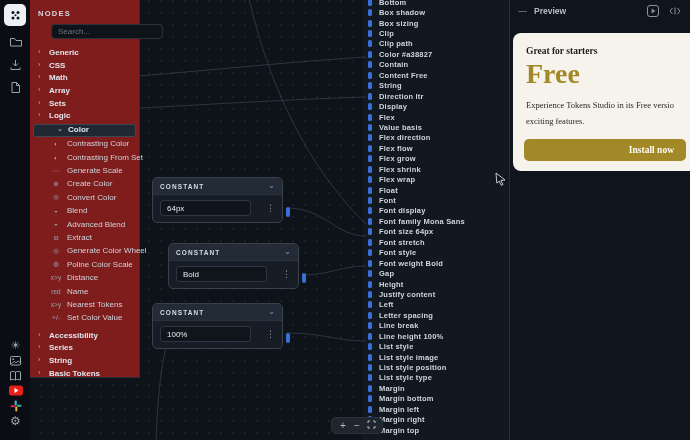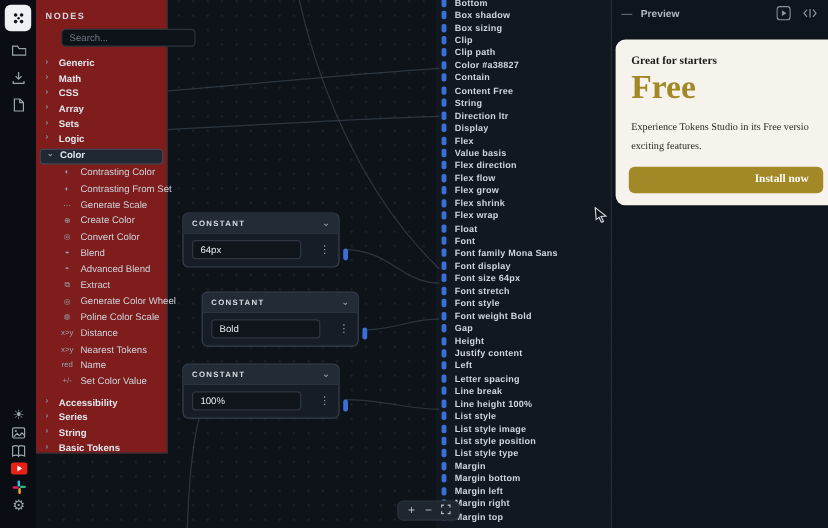--- a/index.html
+++ b/index.html
@@ -34,21 +34,21 @@
   .rail { position:absolute; left:0; top:0; width:30px; height:440px; background:#0a0e14; z-index:6; }
   .logo-btn { position:absolute; left:4px; top:4px; width:22px; height:22px; background:#eef1f4; border-radius:5px; display:flex; align-items:center; justify-content:center; }
   .rail-btn { position:absolute; left:8px; width:15px; height:15px; display:flex; align-items:center; justify-content:center; color:#9aa4ae; font-size:11px; cursor:pointer; }
 
   
   .sidebar { position:absolute; left:30px; top:0; width:110px; height:378px; background:#7f1d1d; border-right:1px solid #29303a; border-bottom:1px solid #29303a; z-index:5; padding-top:7px; }
   .sidebar-title { font-size:7.5px; font-weight:bold; letter-spacing:1.3px; color:#d2d8df; padding:2px 8px 6px 8px; }
   .search { display:block; width:112px; height:15px; margin:0 7px 9px 21px; background:#0e131a; border:1px solid #2c333d; border-radius:4px; font-size:8px; color:#aab3bc; padding:0 6px; font-family:"Liberation Sans",sans-serif; }
   .search::placeholder { color:#6e7681; }
   .cat-row { height:12.7px; display:flex; align-items:flex-start; gap:5px; padding:0 8px; font-size:8px; font-weight:bold; color:#e0e6eb; cursor:pointer; }
-  .cat-row.selected { height:13px; margin:0 3px; padding:0 5px; background:#202834; border:1px solid #3d4652; border-radius:3px; }
+  .cat-row.selected { height:13px; margin:0 3px; padding:0 23px; background:#202834; border:1px solid #3d4652; border-radius:3px; }
   .chev { font-size:7px; color:#8b949e; width:6px; flex:0 0 auto; line-height:1; }
   .sub-row { height:13.4px; display:flex; align-items:center; gap:5px; padding-left:20px; font-size:8px; color:#ccd3da; cursor:pointer; white-space:nowrap; }
   .sub-icon { width:12px; font-size:6.5px; color:#99a3ad; text-align:center; flex:0 0 auto; }
   .tree-gap { height:6px; }
 
   
   .preview { position:absolute; left:509px; top:0; width:181px; height:440px; background:#0f151c; border-left:1px solid #272e38; z-index:6; }
   .preview-header { height:22px; display:flex; align-items:center; padding:0 8px; gap:7px; }
   .min-icon { color:#8b949e; font-size:9px; }
   .preview-title { font-size:8.5px; font-weight:bold; color:#b3bcc5; flex:1; }
@@ -178,26 +178,26 @@
       <span class="port-label">Float</span>
     </div>
 
     <div class="port-row">
       <span class="port-handle"></span>
       <span class="port-label">Font</span>
     </div>
 
     <div class="port-row">
       <span class="port-handle"></span>
+      <span class="port-label">Font display</span>
+    </div>
+
+    <div class="port-row">
+      <span class="port-handle"></span>
       <span class="port-label">Font family Mona Sans</span>
-    </div>
-
-    <div class="port-row">
-      <span class="port-handle"></span>
-      <span class="port-label">Font display</span>
     </div>
 
     <div class="port-row">
       <span class="port-handle"></span>
       <span class="port-label">Font size 64px</span>
     </div>
 
     <div class="port-row">
       <span class="port-handle"></span>
       <span class="port-label">Font stretch</span>
@@ -397,26 +397,26 @@
   <input class="search" type="text" placeholder="Search..." style="">
   <div class="tree">
 
       <div class="cat-row">
         <span class="chev">›</span>
         <span>Generic</span>
       </div>
 
       <div class="cat-row">
         <span class="chev">›</span>
+        <span>CSS</span>
+      </div>
+
+      <div class="cat-row">
+        <span class="chev">›</span>
         <span>Math</span>
-      </div>
-
-      <div class="cat-row">
-        <span class="chev">›</span>
-        <span>CSS</span>
       </div>
 
       <div class="cat-row">
         <span class="chev">›</span>
         <span>Array</span>
       </div>
 
       <div class="cat-row">
         <span class="chev">›</span>
         <span>Sets</span>
@@ -481,27 +481,27 @@
         <span class="sub-icon">◍</span>
         <span>Poline Color Scale</span>
       </div>
 
       <div class="sub-row">
         <span class="sub-icon">x&gt;y</span>
         <span>Distance</span>
       </div>
 
       <div class="sub-row">
+        <span class="sub-icon">red</span>
+        <span>Name</span>
+      </div>
+
+      <div class="sub-row">
         <span class="sub-icon">x&gt;y</span>
         <span>Nearest Tokens</span>
-      </div>
-
-      <div class="sub-row">
-        <span class="sub-icon">red</span>
-        <span>Name</span>
       </div>
 
       <div class="sub-row">
         <span class="sub-icon">+/-</span>
         <span>Set Color Value</span>
       </div>
 
     <div class="tree-gap"></div>
 
       <div class="cat-row">

